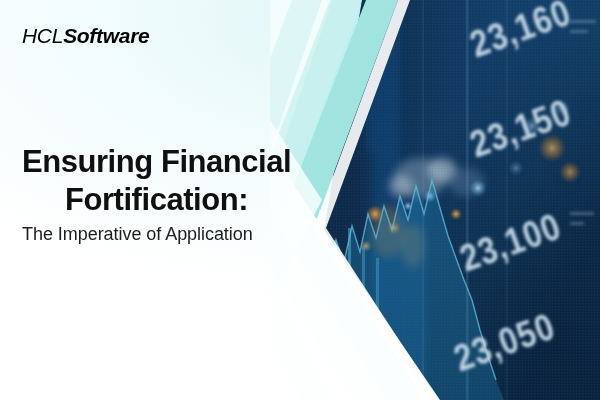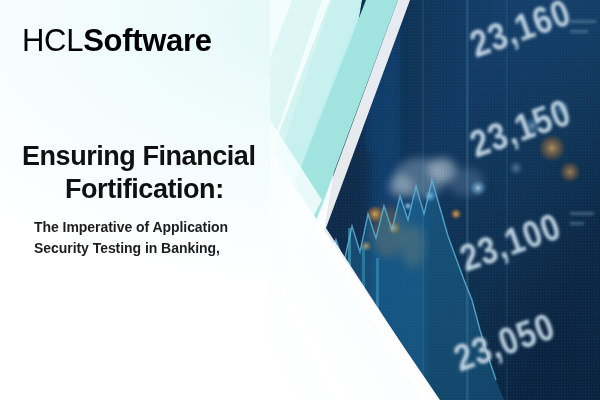--- a/index.html
+++ b/index.html
@@ -18,49 +18,50 @@
 
   
   .art{
     position:absolute;top:0;right:0;width:330px;height:400px;
   }
   .art-svg{position:absolute;inset:0;width:100%;height:100%;display:block;}
 
   
   .logo{
     position:absolute;left:22px;top:25px;
-    font-size:31px;line-height:1;
+    font-size:21px;line-height:1;
     letter-spacing:-0.3px;
     color:#000000;
     white-space:nowrap;
     z-index:6;
+    font-style:italic;
   }
   .logo .hcl{font-weight:400;}
   .logo .sw{font-weight:700;}
 
   
   .headline{
     position:absolute;left:22px;top:122px;
     width:300px;
     z-index:6;
-    font-size:27px;
+    font-size:31px;
     font-weight:700;
     line-height:1.22;
     letter-spacing:-0.45px;
     color:#101010;
   }
   .headline .l2{display:block;margin-left:43px;}
 
   
   .subhead{
-    position:absolute;left:34px;top:203px;
+    position:absolute;left:22px;top:203px;
     width:268px;
     z-index:6;
-    font-size:14px;
-    font-weight:700;
+    font-size:18px;
+    font-weight:400;
     line-height:1.52;
     letter-spacing:-0.05px;
     color:#1d1d1d;
   }
   .subhead span{display:block;}
 </style>
 </head>
 <body>
 
 <div class="banner">
@@ -261,16 +262,15 @@
     <span class="hcl">HCL</span><span class="sw">Software</span>
   </div>
 
   <h1 class="headline">
     <span class="l1">Ensuring Financial</span>
     <span class="l2">Fortification:</span>
   </h1>
 
   <p class="subhead">
     <span>The Imperative of Application</span>
-    <span>Security Testing in Banking,</span>
   </p>
 
 </div>
 
 </body></html>

